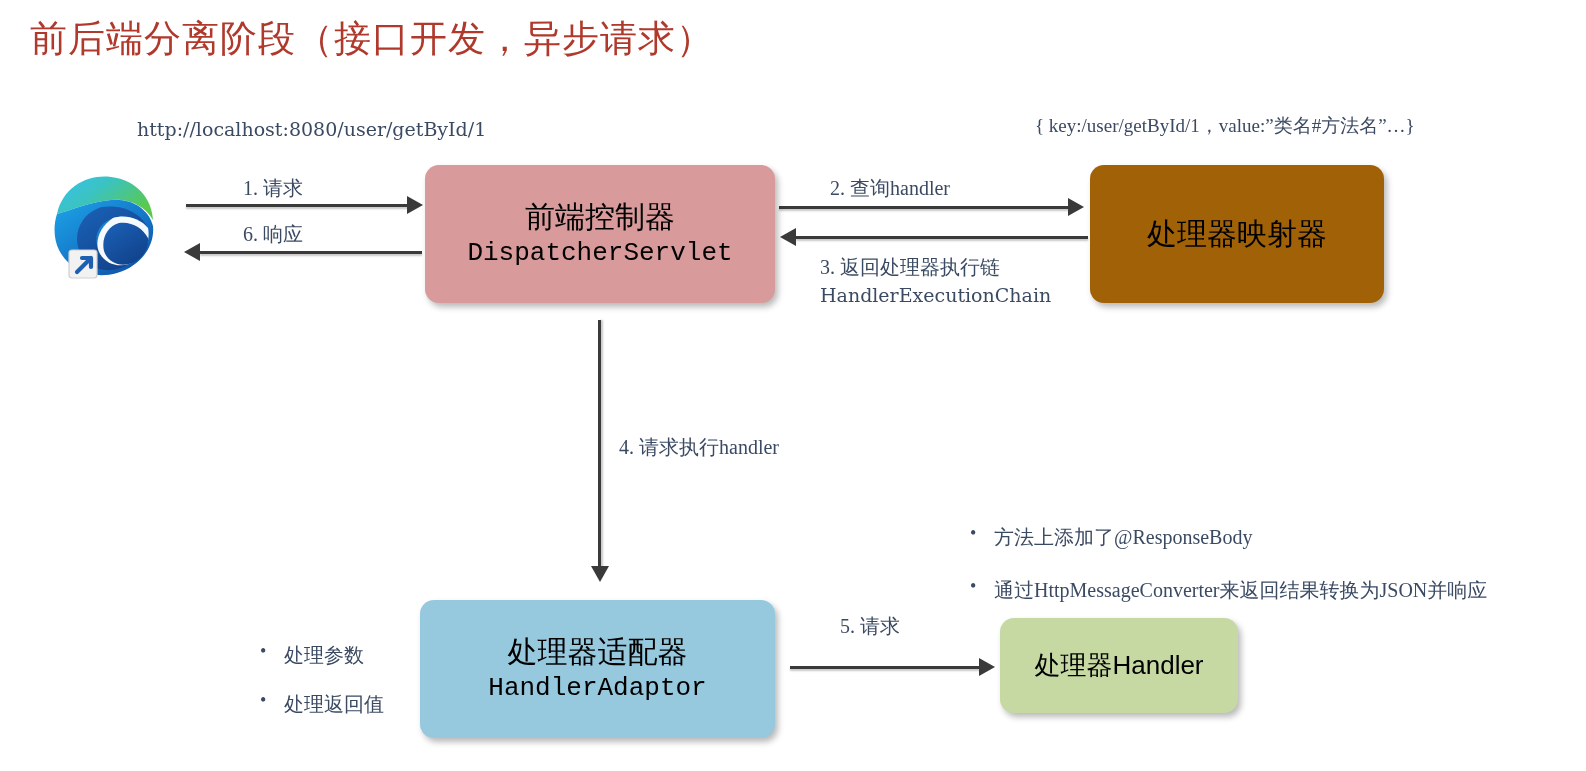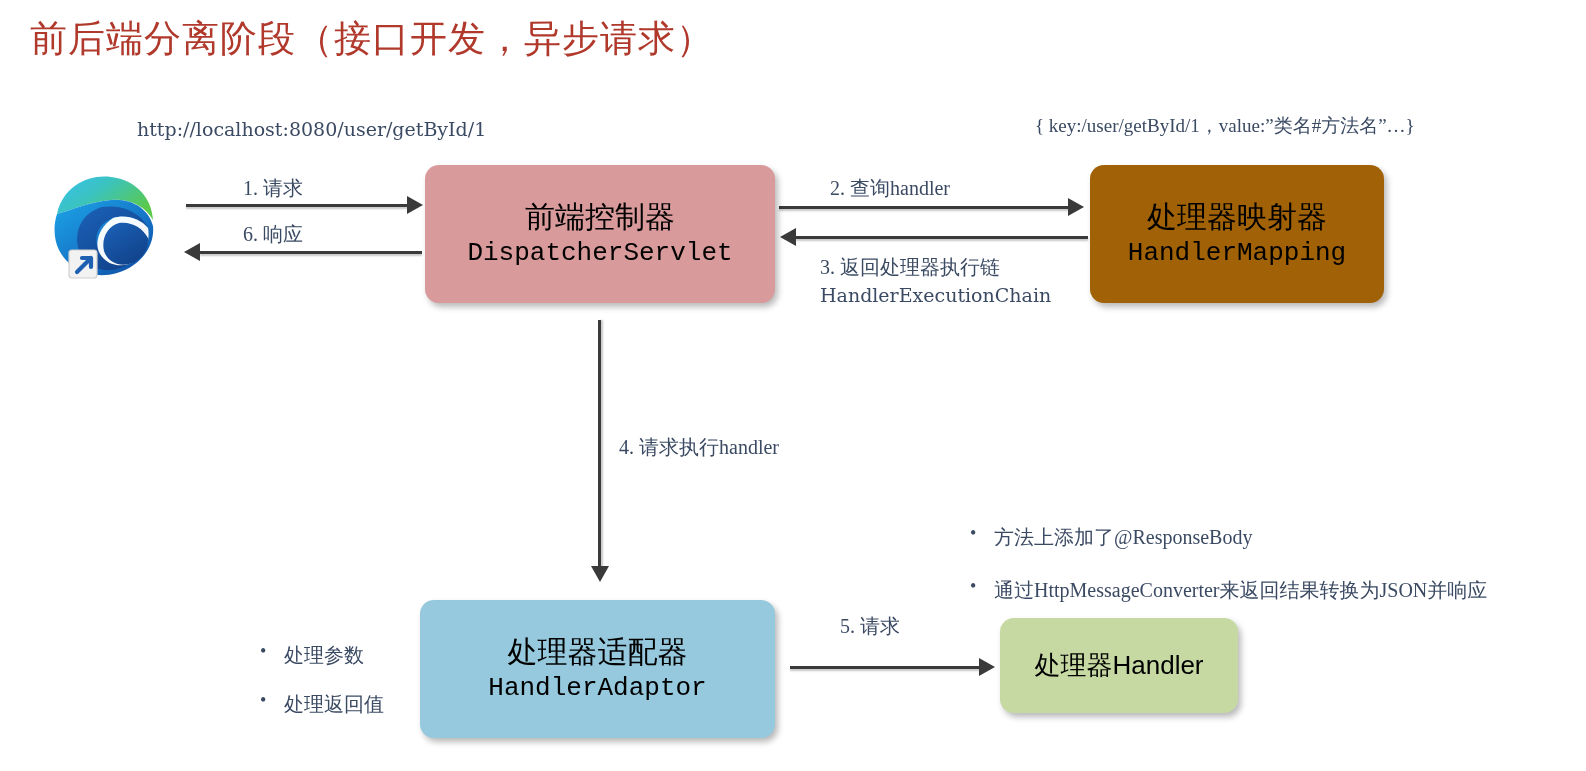--- a/index.html
+++ b/index.html
@@ -225,21 +225,20 @@
   <div class="abs hline" style="left:790px; top:666px; width:190px;"></div>
   <div class="abs head-r" style="left:979px; top:658px;"></div>
 
   <div class="abs node" id="node-dispatcher">
     <div class="cn">前端控制器</div>
     <div class="en">DispatcherServlet</div>
   </div>
 
   <div class="abs node" id="node-handlermapping">
     <div class="cn">处理器映射器</div>
-    <div class="en">HandlerMapping</div>
   </div>
 
   <div class="abs node" id="node-handleradaptor">
     <div class="cn">处理器适配器</div>
     <div class="en">HandlerAdaptor</div>
   </div>
 
   <div class="abs node single" id="node-handler">
     <div class="mix">
       <span class="han">处理器</span><span class="lat">Handler</span>

